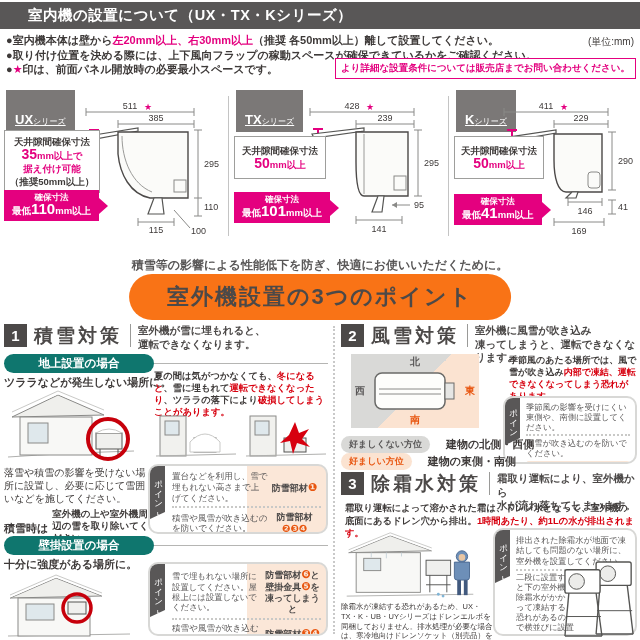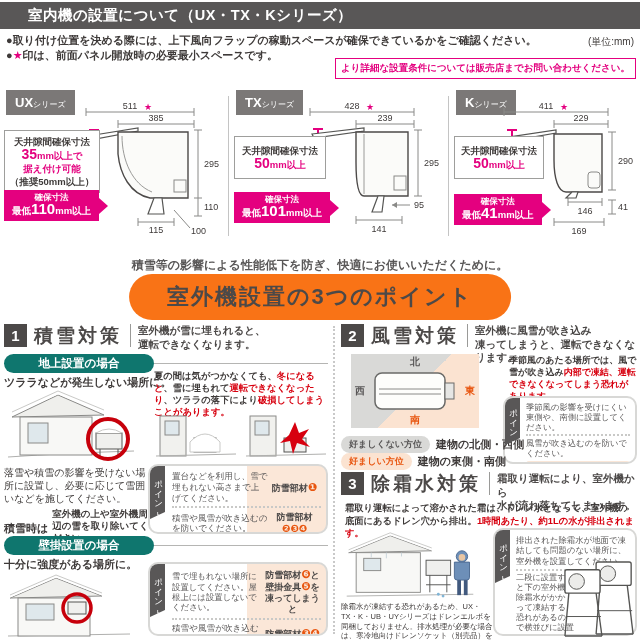--- a/index.html
+++ b/index.html
@@ -11,21 +11,21 @@
   .title-bar{top:2px;left:0;width:630px;height:27px;background:#595757;color:#fff;
     font-size:14.5px;font-weight:bold;line-height:27px;padding-left:28px;letter-spacing:.5px;}
   .unit-note{top:35px;right:6px;font-size:10px;}
   .bullets{top:33px;left:6px;font-size:11px;line-height:14.6px;font-weight:bold;}
   .note-box{top:58px;right:4px;border:1px solid #e4007f;color:#e4007f;background:#fff;
     font-size:9.5px;font-weight:bold;padding:3px 5px;}
   
   .series-row{top:86px;left:0;width:640px;height:168px;}
   .vdiv{position:absolute;top:10px;height:140px;border-left:1px solid #c4c4c4;}
   .series-col{position:absolute;top:0;height:168px;}
-  .series-tag{position:absolute;top:4px;left:2px;background:#7b7877;color:#fff;padding:3px 9px 4px;}
+  .series-tag{position:absolute;top:4px;left:2px;background:#7b7877;color:#fff;padding:20px 9px 4px;text-decoration:underline;}
   .tag-main{font-size:13px;font-weight:bold;}
   .tag-sub{font-size:8px;}
   .diagram{position:absolute;top:16px;}
   .callout{position:absolute;left:0;background:#fff;border:1px solid #9e9e9c;text-align:center;
     padding:4px 2px;font-size:9.5px;line-height:13px;font-weight:bold;z-index:2;box-sizing:border-box;}
   .min-box{position:absolute;left:0;background:#e4007f;color:#fff;text-align:center;
     padding:2px 8px 3px;z-index:2;}
   .min-box::after{content:"";position:absolute;right:-9px;top:50%;margin-top:-8px;
     border-left:9px solid #e4007f;border-top:8px solid transparent;border-bottom:8px solid transparent;}
   .min-label{font-size:8.5px;font-weight:bold;line-height:10px;}
@@ -65,34 +65,35 @@
   .prow{display:flex;align-items:center;}
   .prow-text{font-size:8.6px;line-height:10.8px;color:#595757;}
   .prow-label{font-size:9px;font-weight:bold;color:#4c4948;text-align:center;line-height:12px;}
   .pdiv{border-top:2px dotted #c9c9c7;margin:3px 0;}
   .pstrip{background:#fbe7d8;text-align:center;font-size:9px;font-weight:bold;color:#4c4948;
     padding:2px 0;margin-top:3px;border-radius:3px;}
   
   .compass{position:absolute;background:linear-gradient(135deg,#d9d9d7 0 50%,#fbe3d1 50% 100%);}
   .compass-lbl{position:absolute;font-size:10px;font-weight:bold;color:#595757;}
   .compass-lbl.hot{color:#e8550f;}
-  .dir-row{position:absolute;display:flex;align-items:center;gap:6px;}
+  .dir-row{position:absolute;display:flex;align-items:center;gap:16px;}
   .dir-pill{border-radius:10px;font-size:9px;font-weight:bold;padding:2px 8px;white-space:nowrap;}
   .dir-pill.bad{background:#d9d9d7;color:#595757;}
   .dir-pill.good{background:#fbe3d1;color:#e8550f;}
   .dir-text{font-size:11px;font-weight:bold;}
   .caption3{position:absolute;font-size:7.5px;line-height:9.8px;color:#3e3a39;}
   svg text{font-family:"Liberation Sans","DejaVu Sans",sans-serif;}
 </style>
 </head>
 <body>
 
 <div class="abs title-bar">室内機の設置について（UX・TX・Kシリーズ）</div>
 <div class="abs unit-note">(単位:mm)</div>
 <div class="abs bullets">
+  <div><span>●室内機本体は壁から</span><span style="color: rgb(228, 0, 127);">左20mm以上、右30mm以上</span><span>（推奨 各50mm以上）離して設置してください。</span></div>
   <div><span>●取り付け位置を決める際には、上下風向フラップの稼動スペースが確保できているかをご確認ください。</span></div>
   <div><span>●</span><span style="color: rgb(228, 0, 127);">★</span><span>印は、前面パネル開放時の必要最小スペースです。</span></div>
 </div>
 <div class="abs note-box">より詳細な設置条件については販売店までお問い合わせください。</div>
 
 <div class="abs series-row">
   <div class="vdiv" style="left:228px"></div>
   <div class="vdiv" style="left:448px"></div>
 
   <div class="series-col" style="left:4px;width:220px">

